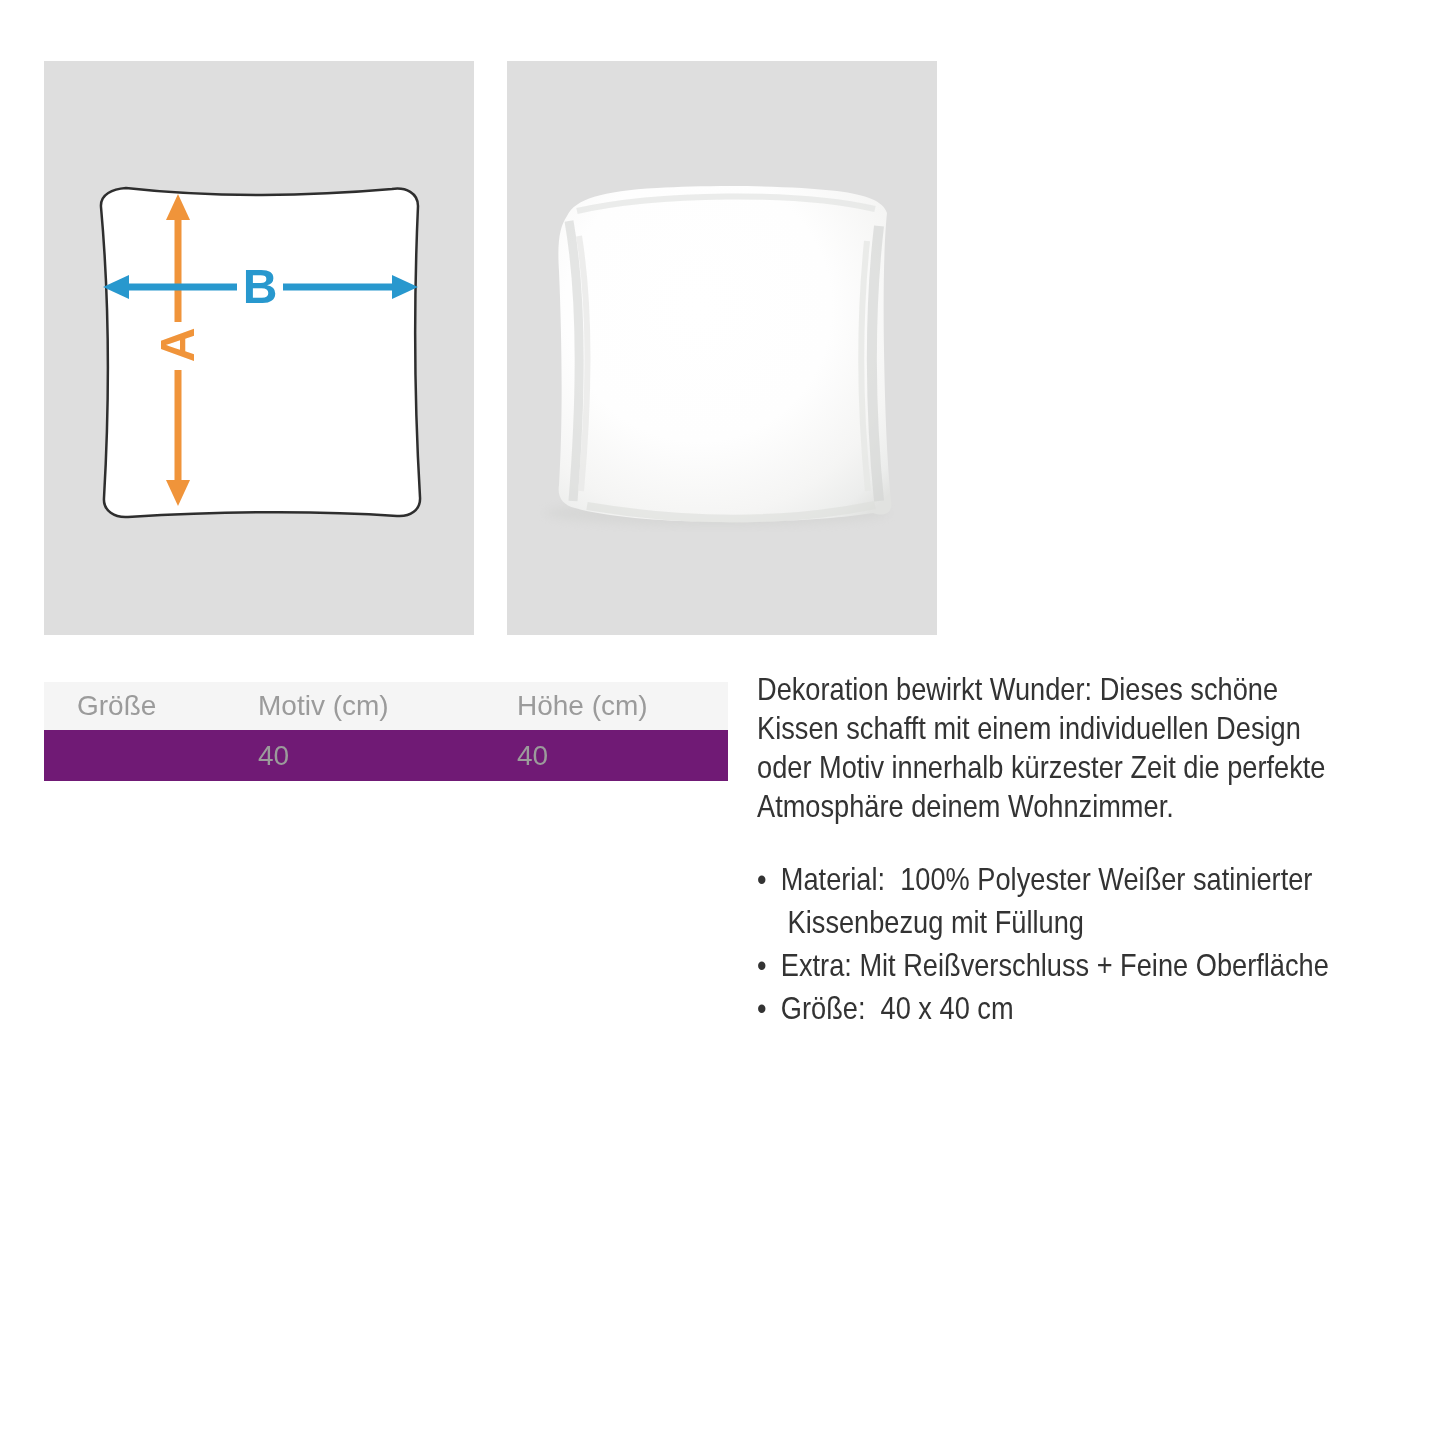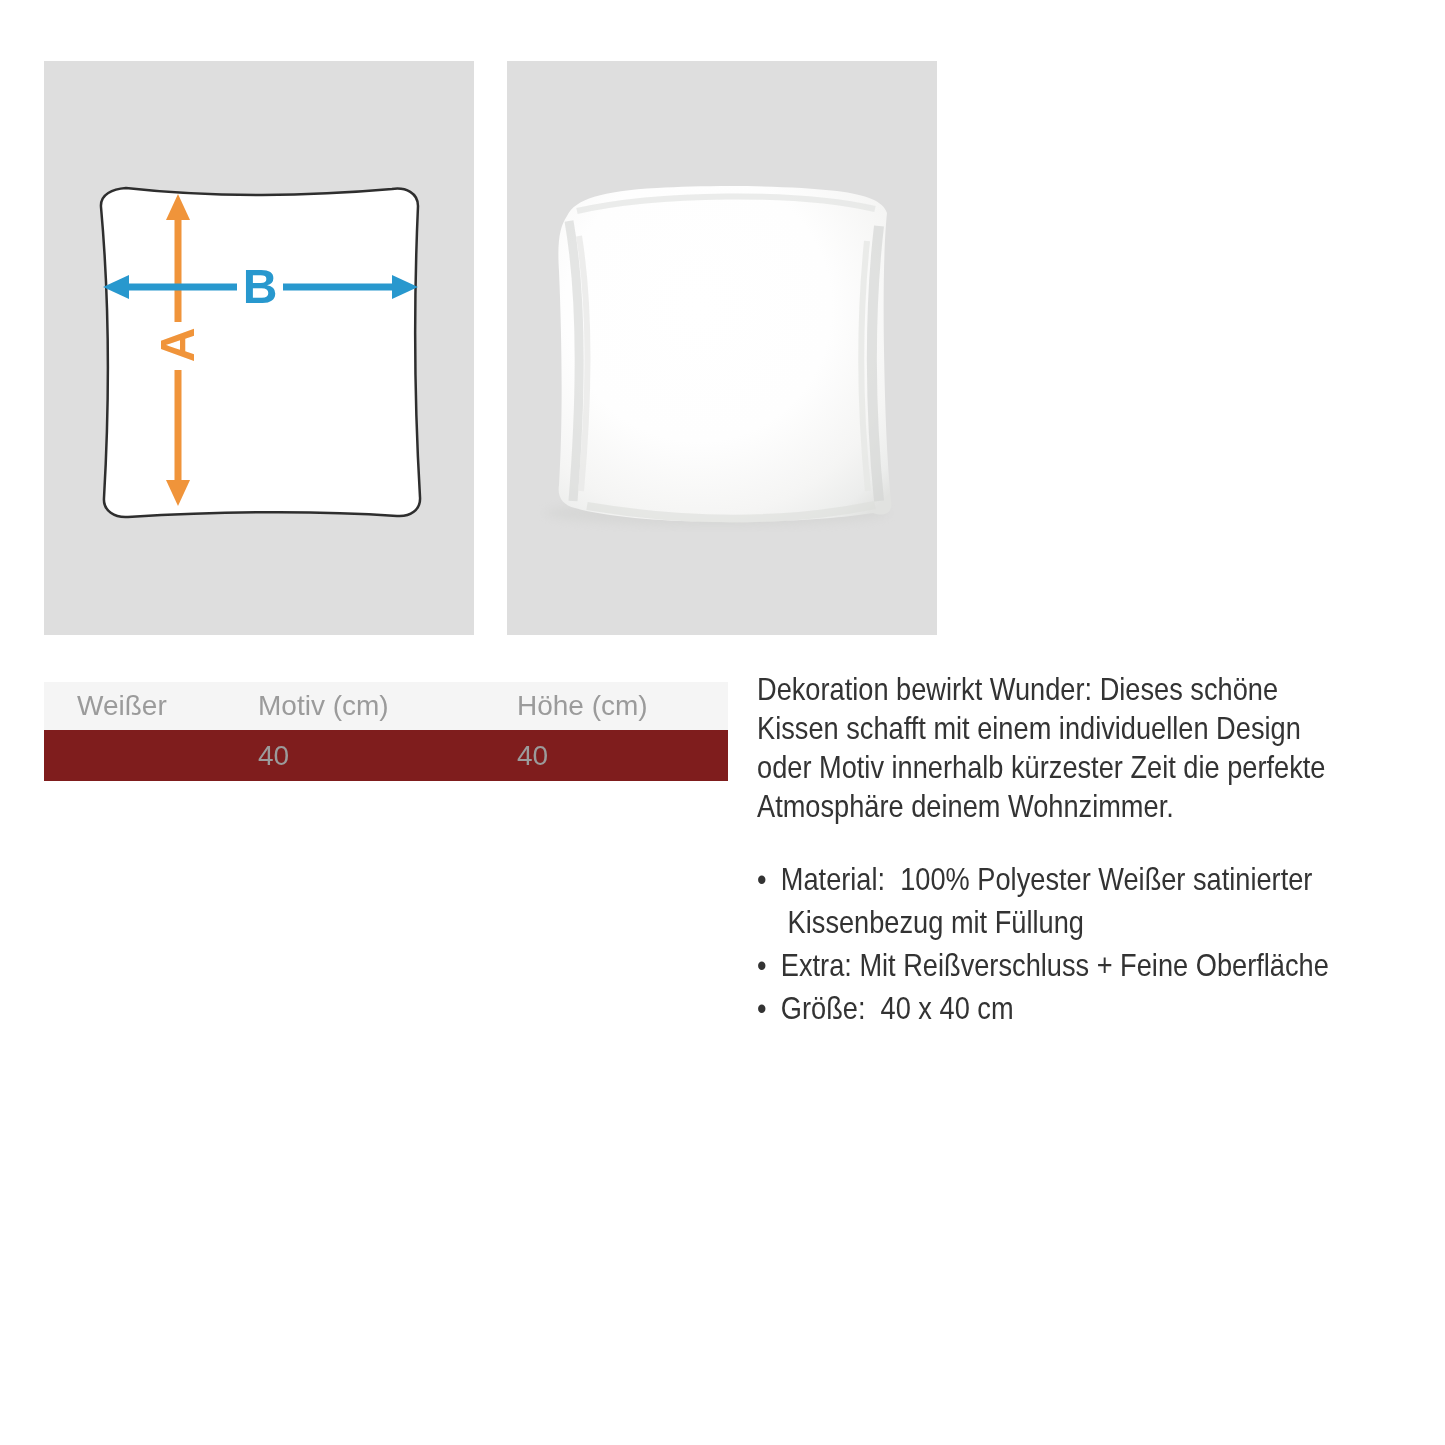--- a/index.html
+++ b/index.html
@@ -34,21 +34,21 @@
     width: 684px;
     font-size: 28px;
     color: #9b9b9b;
   }
   .t-row {
     display: grid;
     grid-template-columns: 214px 259px 211px;
     align-items: center;
   }
   .t-head { background: #f5f5f5; height: 48px; }
-  .t-data { background: #7f1d1d; height: 51px; }
+  .t-data { background: #701a75; height: 51px; }
   .t-row > div:first-child { padding-left: 33px; }
   .t-cell { white-space: pre; overflow: hidden; }
 
   
   #text-block {
     position: absolute;
     left: 757px;
     top: 670px;
     width: 780px;
     color: #333333;
@@ -150,21 +150,21 @@
         <path d="M 372 165 C 362 250, 363 350, 372 440" stroke="#d3d4d2" stroke-width="10" opacity="0.65"></path>
         <path d="M 360 180 C 352 260, 353 350, 361 430" stroke="#e6e7e5" stroke-width="6" opacity="0.8"></path>
         <path d="M 70 150 C 150 132, 290 130, 368 148" stroke="#e3e4e2" stroke-width="6" opacity="0.7"></path>
         <path d="M 80 445 C 180 462, 280 462, 368 444" stroke="#dcdddb" stroke-width="8" opacity="0.6"></path>
       </g>
     </svg>
   </section>
 
   <section id="size-table">
     <div class="t-row t-head">
-      <div class="t-cell">Weißer</div>
+      <div class="t-cell">Größe</div>
       <div class="t-cell">Motiv (cm)</div>
       <div class="t-cell">Höhe (cm)</div>
     </div>
     <div class="t-row t-data">
       <div class="t-cell"></div>
       <div class="t-cell">40</div>
       <div class="t-cell">40</div>
     </div>
   </section>
 

